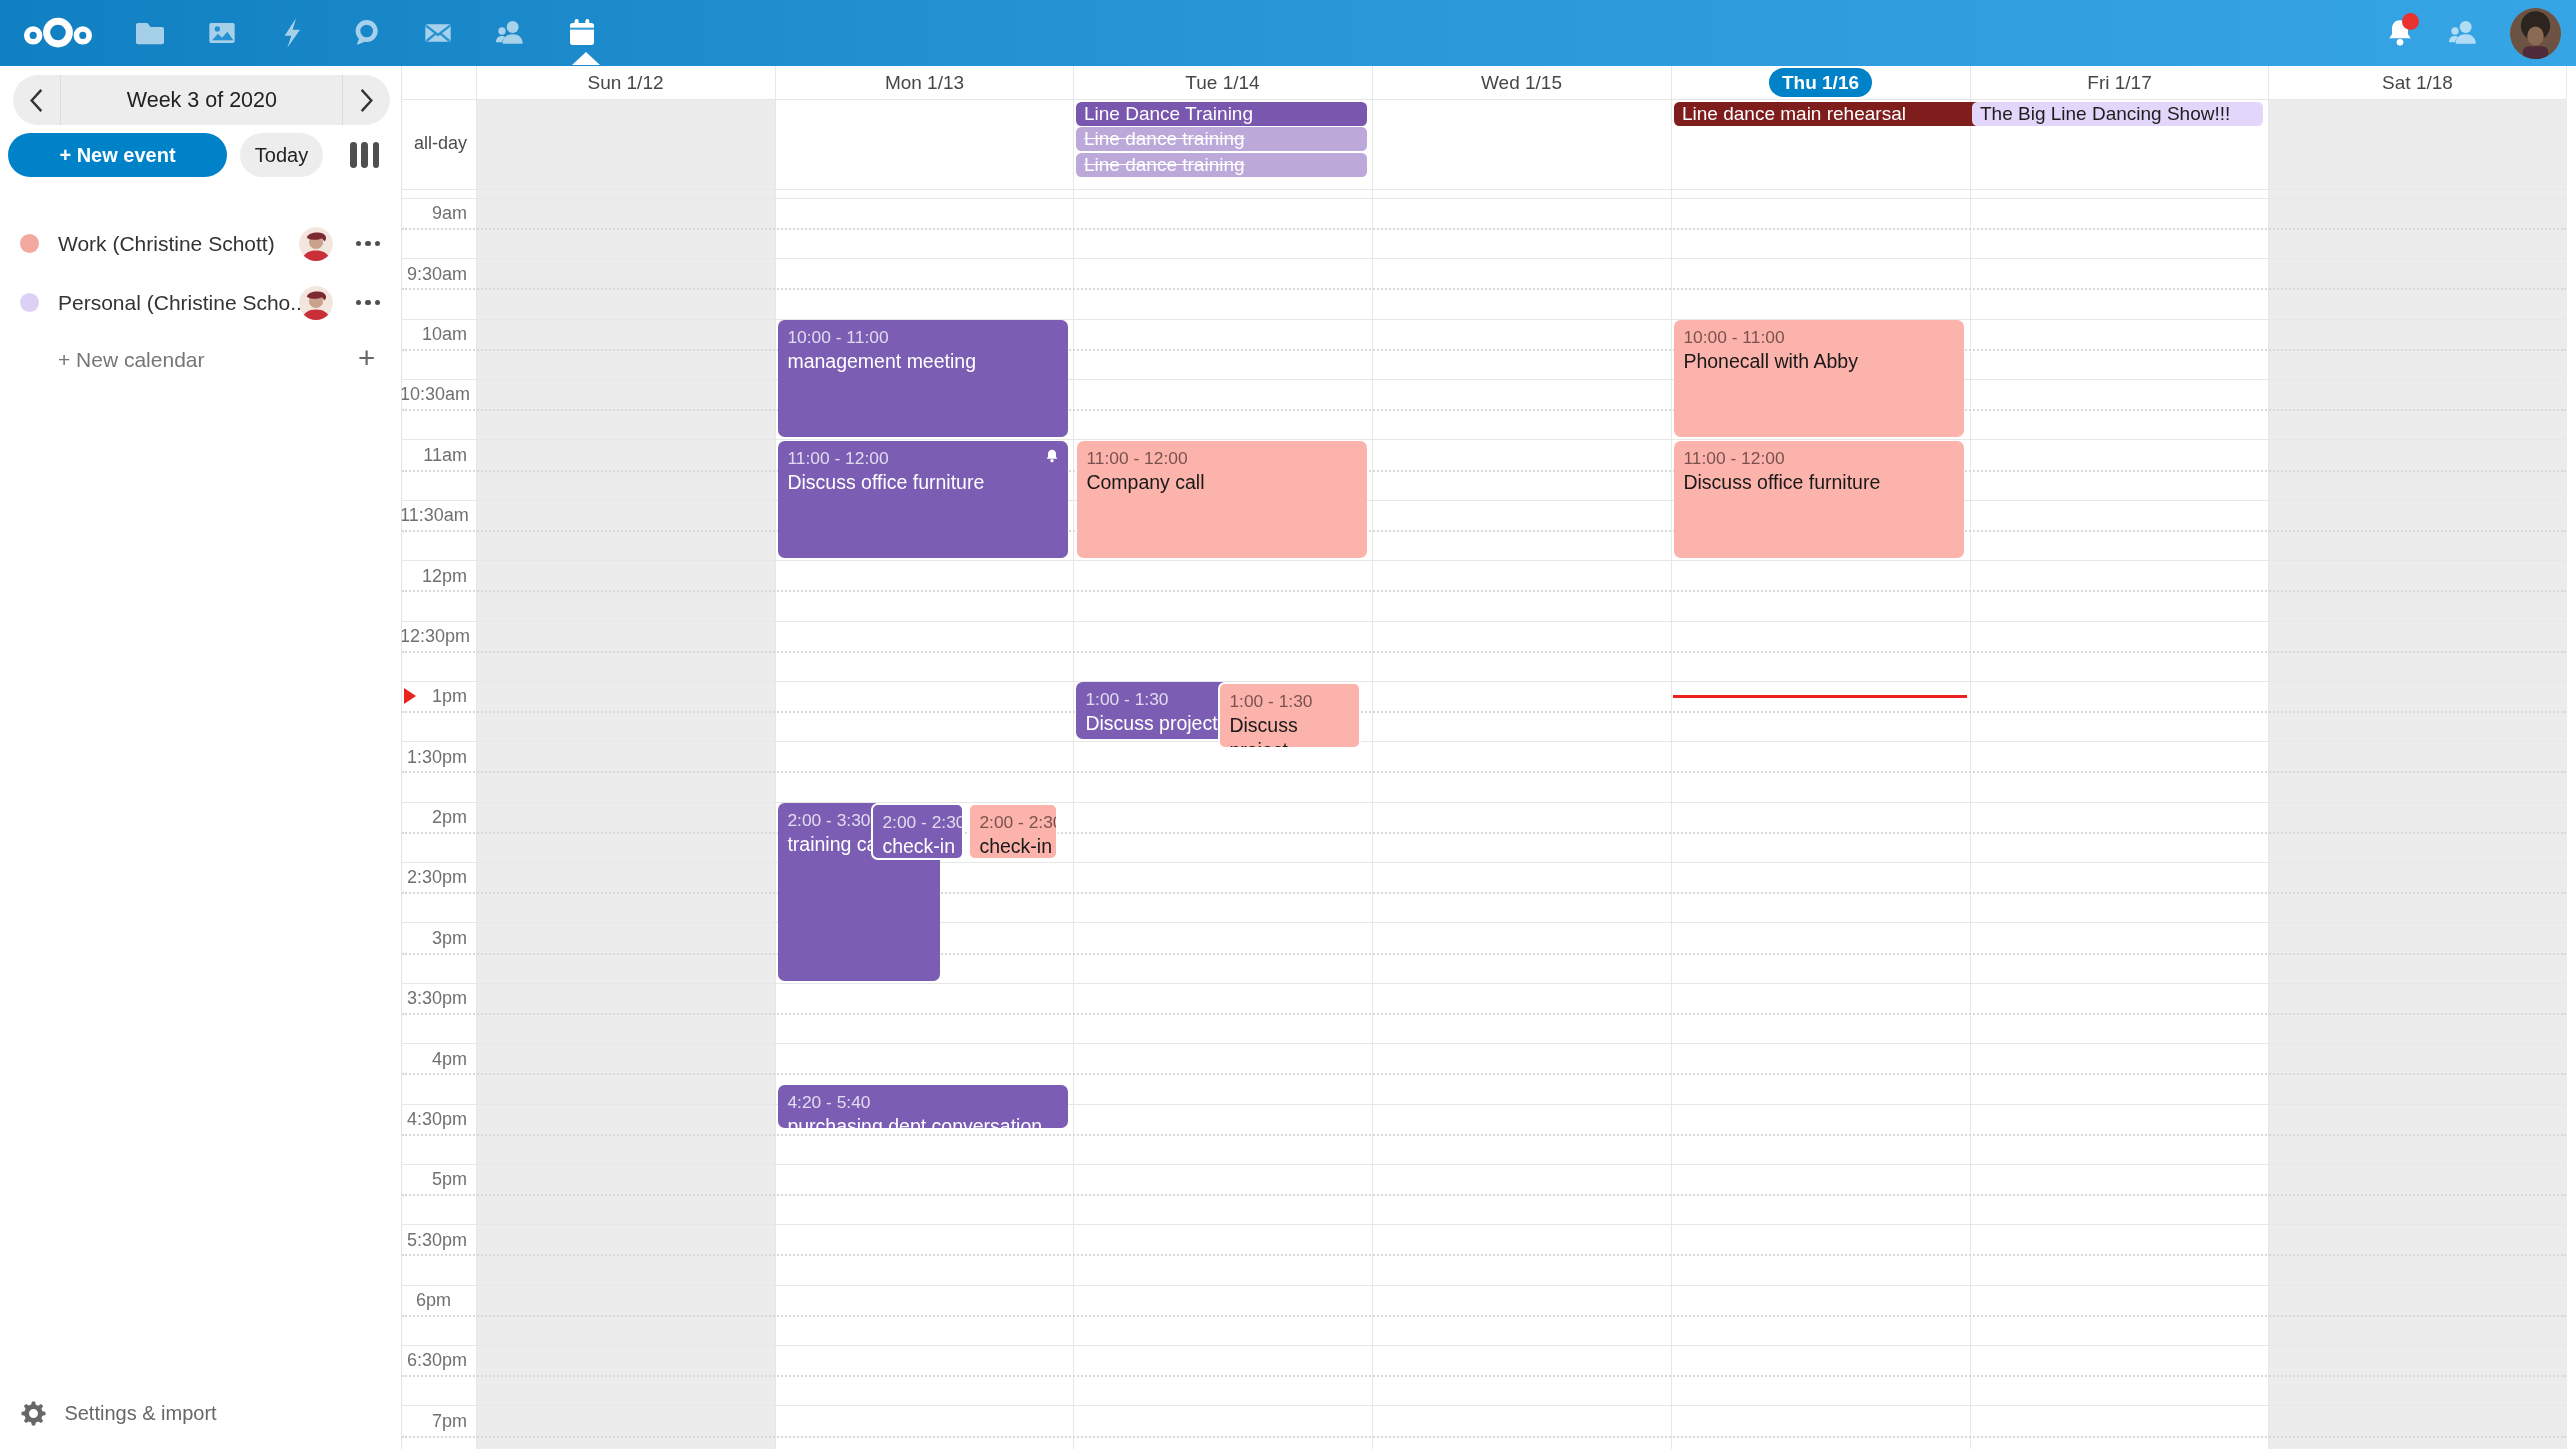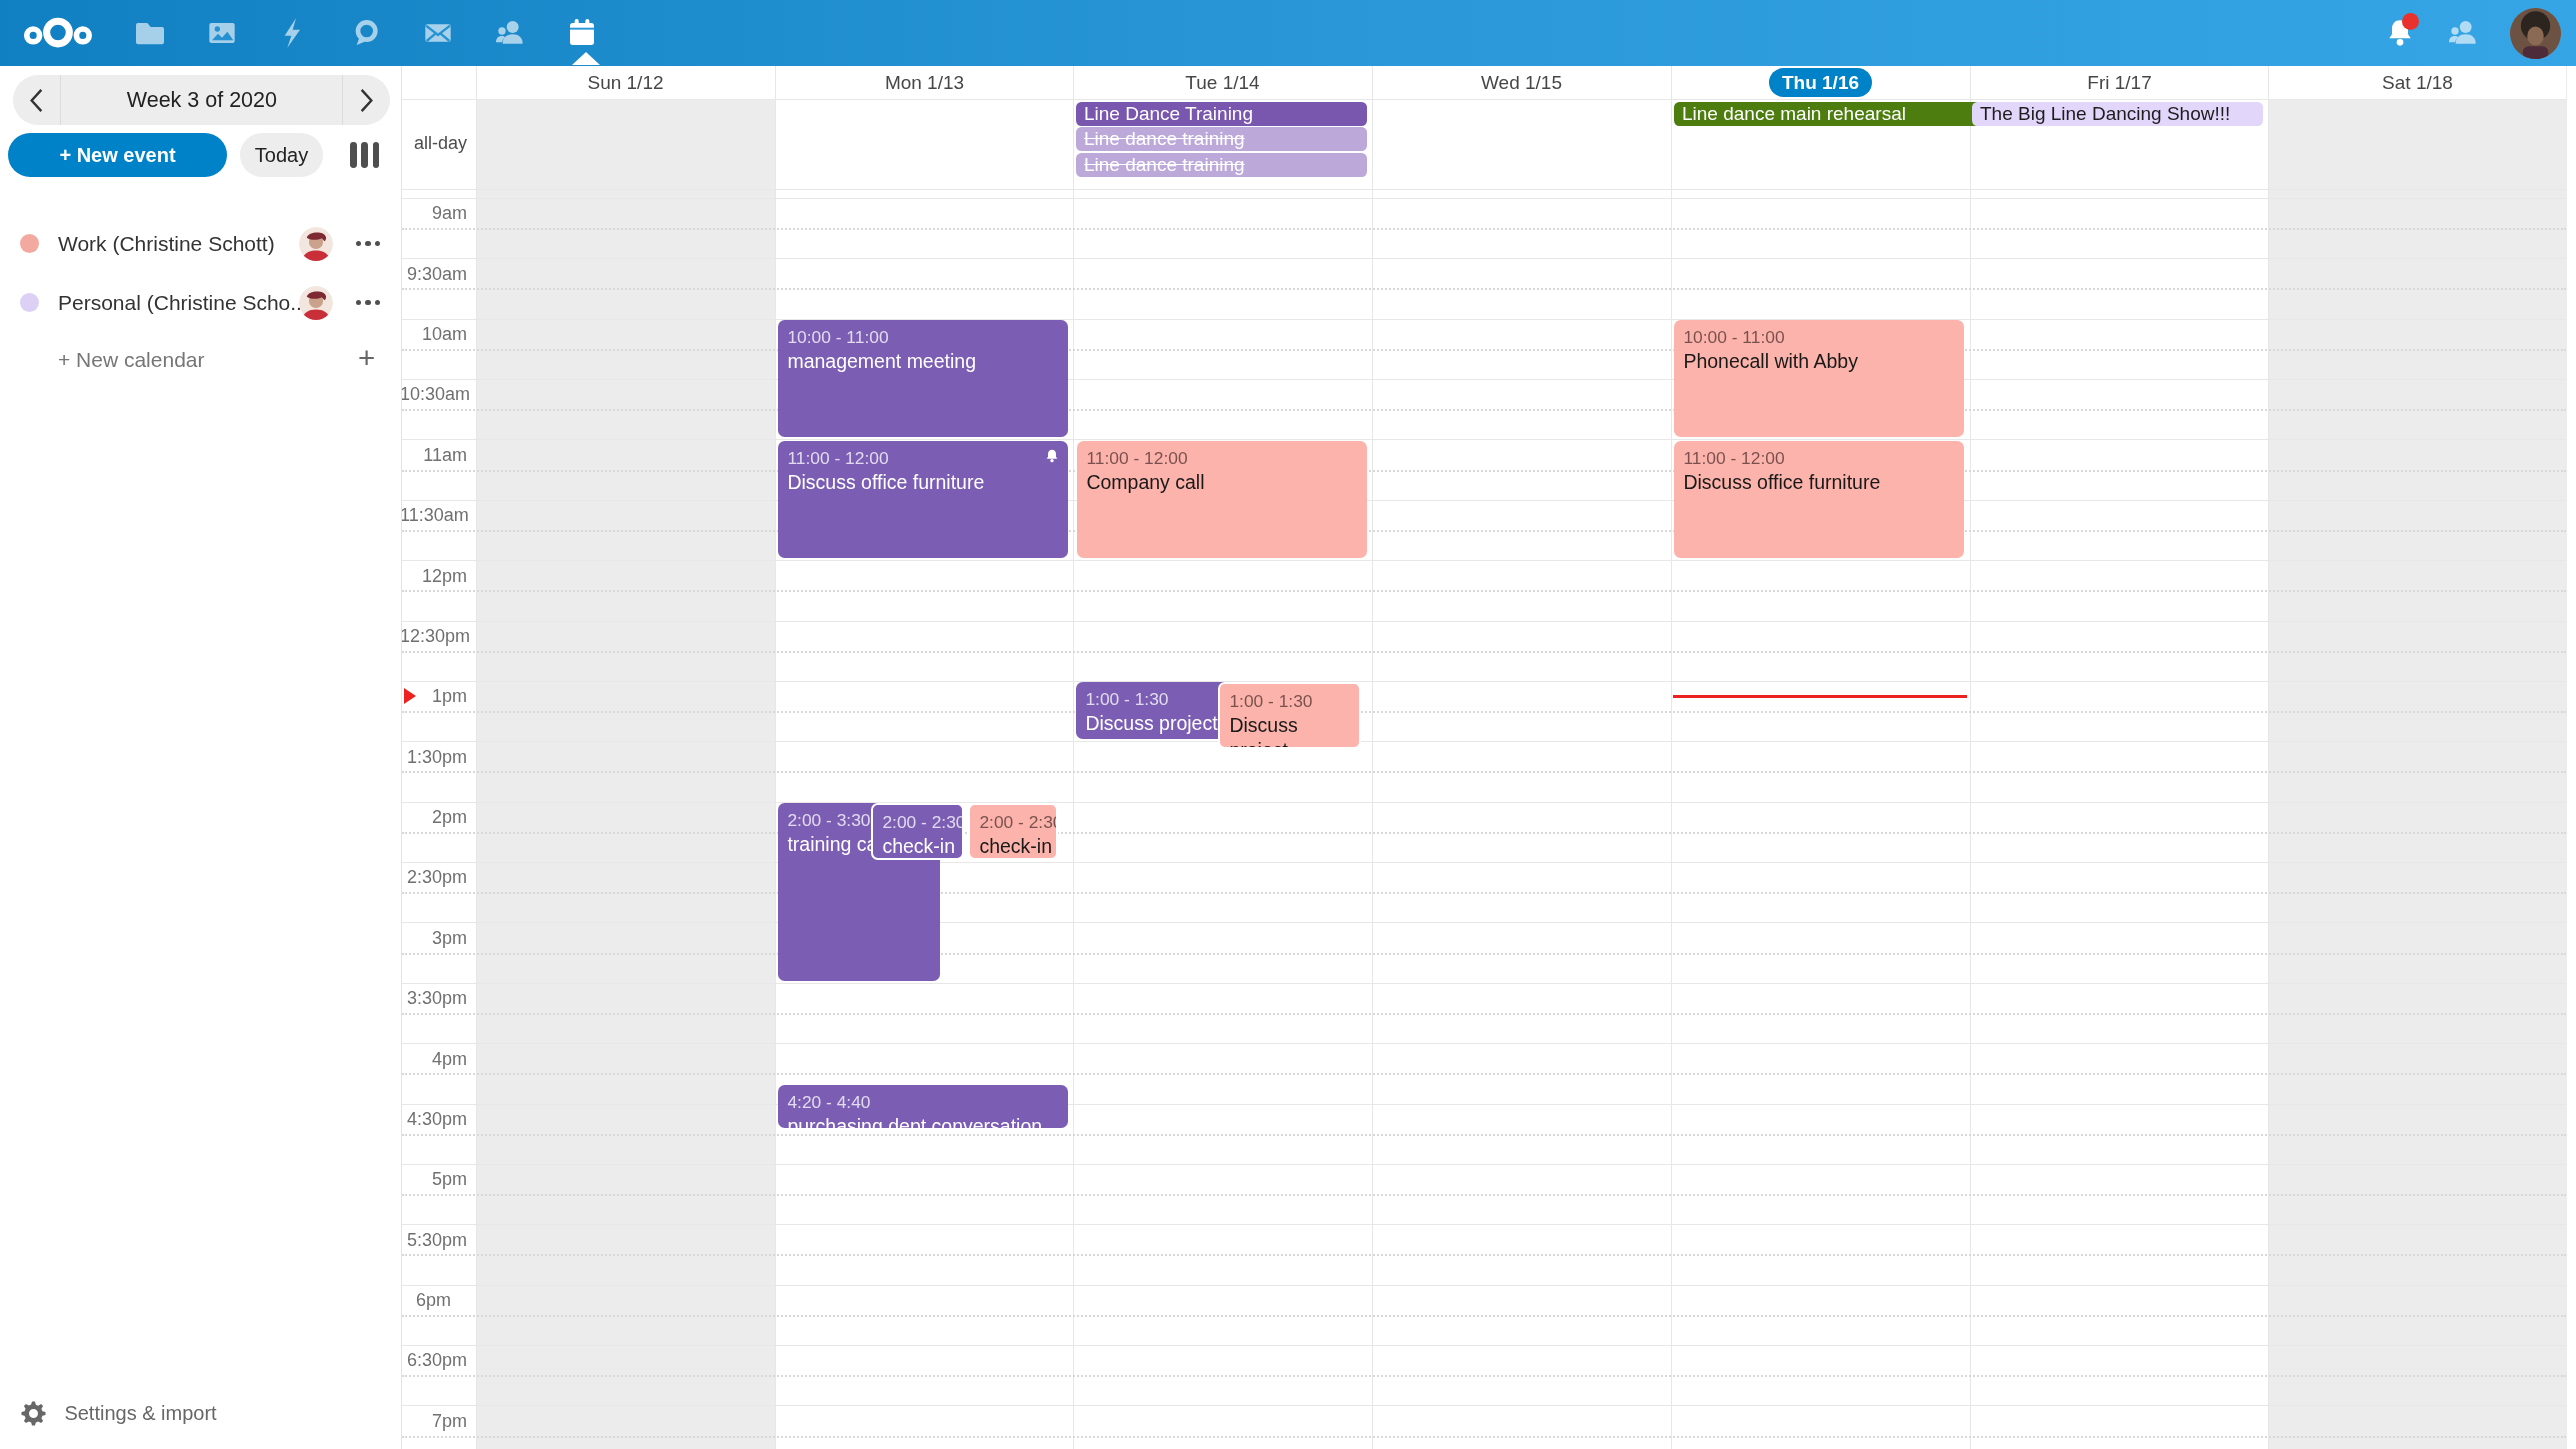--- a/index.html
+++ b/index.html
@@ -307,21 +307,21 @@
       <div class="tl" style="top: 1290px; text-align: center;">6pm</div>
       <div class="hl" style="top: 1345px;"></div>
       <div class="dl" style="top: 1375px;"></div>
       <div class="tl" style="top: 1350px;">6:30pm</div>
       <div class="hl" style="top: 1405px;"></div>
       <div class="dl" style="top: 1436px;"></div>
       <div class="tl" style="top: 1411px;">7pm</div>
       <div class="ad" style="left: 1076px; width: 291px; top: 102px; background: rgb(122, 87, 174); color: rgb(255, 255, 255);">Line Dance Training</div>
       <div class="ad strike" style="left: 1076px; width: 291px; top: 127px; background: rgb(188, 169, 217); color: rgb(255, 255, 255);">Line dance training</div>
       <div class="ad strike" style="left: 1076px; width: 291px; top: 153px; background: rgb(188, 169, 217); color: rgb(255, 255, 255);">Line dance training</div>
-      <div class="ad" style="left: 1674px; width: 338px; top: 102px; background: #4d7c0f; color: rgb(255, 255, 255);">Line dance main rehearsal</div>
+      <div class="ad" style="left: 1674px; width: 338px; top: 102px; background: #7f1d1d; color: rgb(255, 255, 255);">Line dance main rehearsal</div>
       <div class="ad" style="left: 1972px; width: 291px; top: 102px; background: rgb(226, 214, 250); color: rgb(29, 29, 29);">The Big Line Dancing Show!!!</div>
       <div class="ev" style="top: 320px; height: 117px; left: 778px; width: 290px; background: rgb(123, 94, 180); color: rgb(255, 255, 255);">
         <div class="t" style="color: rgba(255, 255, 255, 0.78);">10:00 - 11:00</div>
         <div class="n">management meeting</div>
       </div>
       <div class="ev" style="top: 441px; height: 117px; left: 778px; width: 290px; background: rgb(123, 94, 180); color: rgb(255, 255, 255);">
         <div class="t" style="color: rgba(255, 255, 255, 0.78);">11:00 - 12:00</div>
         <div class="n">Discuss office furniture</div>
         <div class="bell"><svg viewBox="0 0 48 48">
             <path fill="#fff" d="M24 5c7.5 0 12 5.2 12 13v8l4 6H8l4-6v-8c0-7.8 4.5-13 12-13z"></path>
@@ -334,21 +334,21 @@
       </div>
       <div class="ev outline" style="top: 803px; height: 57px; left: 871px; width: 93px; z-index: 4; background: rgb(123, 94, 180); color: rgb(255, 255, 255);">
         <div class="t" style="color: rgba(255, 255, 255, 0.78);">2:00 - 2:30</div>
         <div class="n">check-in</div>
       </div>
       <div class="ev outline" style="top: 803px; height: 57px; left: 968px; width: 90px; z-index: 4; background: rgb(251, 179, 171); color: rgb(25, 25, 25);">
         <div class="t" style="color: rgba(40, 20, 20, 0.62);">2:00 - 2:30</div>
         <div class="n">check-in</div>
       </div>
       <div class="ev" style="top: 1085px; height: 43px; left: 778px; width: 290px; background: rgb(123, 94, 180); color: rgb(255, 255, 255);">
-        <div class="t" style="color: rgba(255, 255, 255, 0.78);">4:20 - 4:40</div>
+        <div class="t" style="color: rgba(255, 255, 255, 0.78);">4:20 - 5:40</div>
         <div class="n">purchasing dept conversation</div>
       </div>
       <div class="ev" style="top: 441px; height: 117px; left: 1077px; width: 290px; background: rgb(251, 179, 171); color: rgb(25, 25, 25);">
         <div class="t" style="color: rgba(40, 20, 20, 0.62);">11:00 - 12:00</div>
         <div class="n">Company call</div>
       </div>
       <div class="ev" style="top: 682px; height: 57px; left: 1076px; width: 201px; z-index: 3; background: rgb(123, 94, 180); color: rgb(255, 255, 255);">
         <div class="t" style="color: rgba(255, 255, 255, 0.78);">1:00 - 1:30</div>
         <div class="n">Discuss project announcement</div>
       </div>

